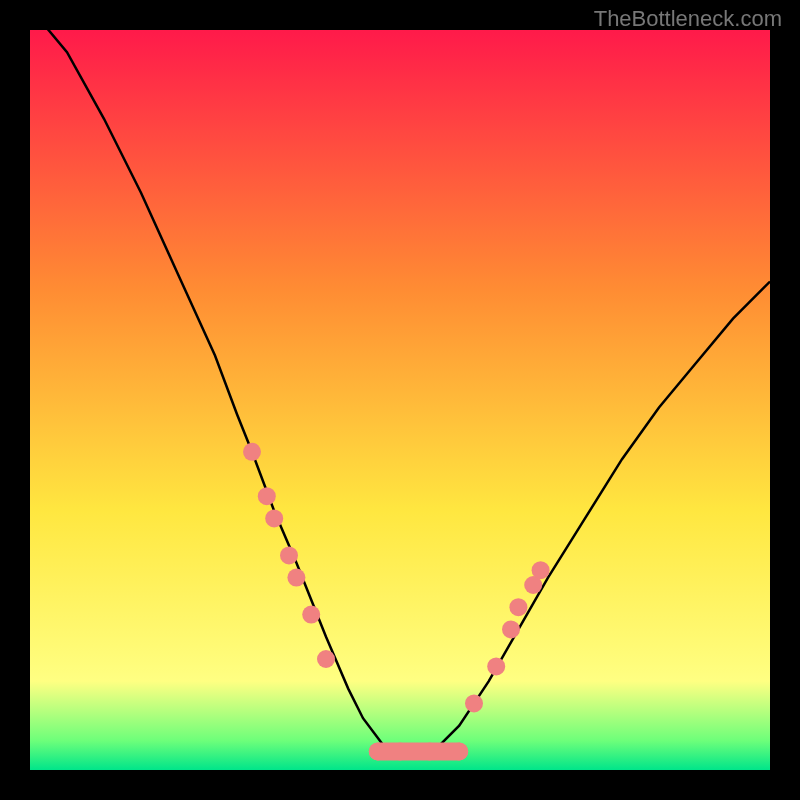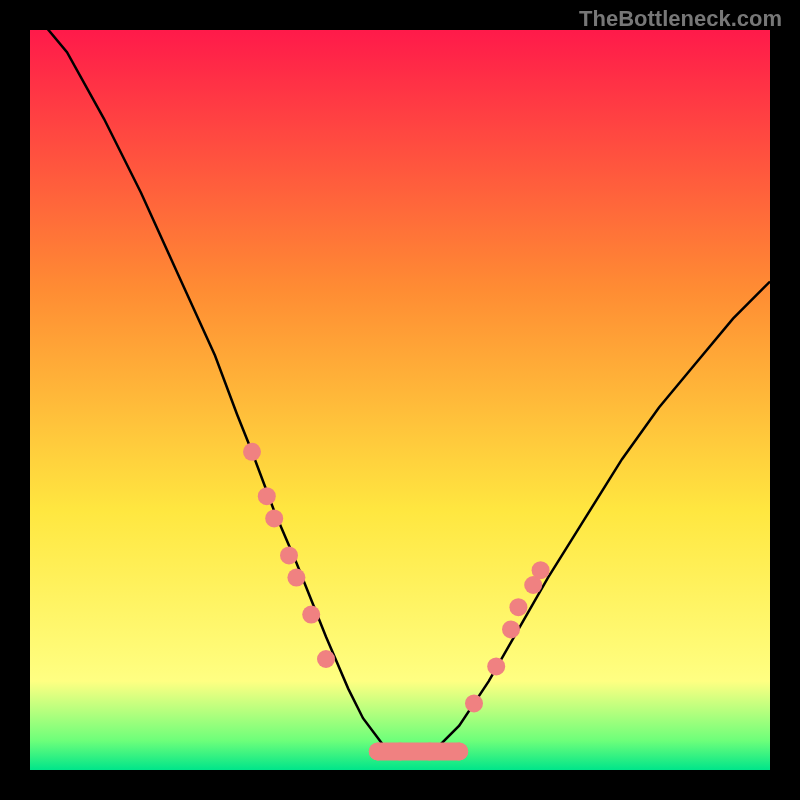--- a/index.html
+++ b/index.html
@@ -11,21 +11,21 @@
     overflow: hidden;
     position: relative;
     font-family: Arial, sans-serif;
   }
   .watermark {
     position: absolute;
     top: 6px;
     right: 18px;
     color: #777;
     font-size: 22px;
-    font-weight: 700;
+    font-weight: 400;
     z-index: 10;
   }
   .plot-area {
     position: absolute;
     top: 30px;
     left: 30px;
     width: 740px;
     height: 740px;
   }
 </style>

